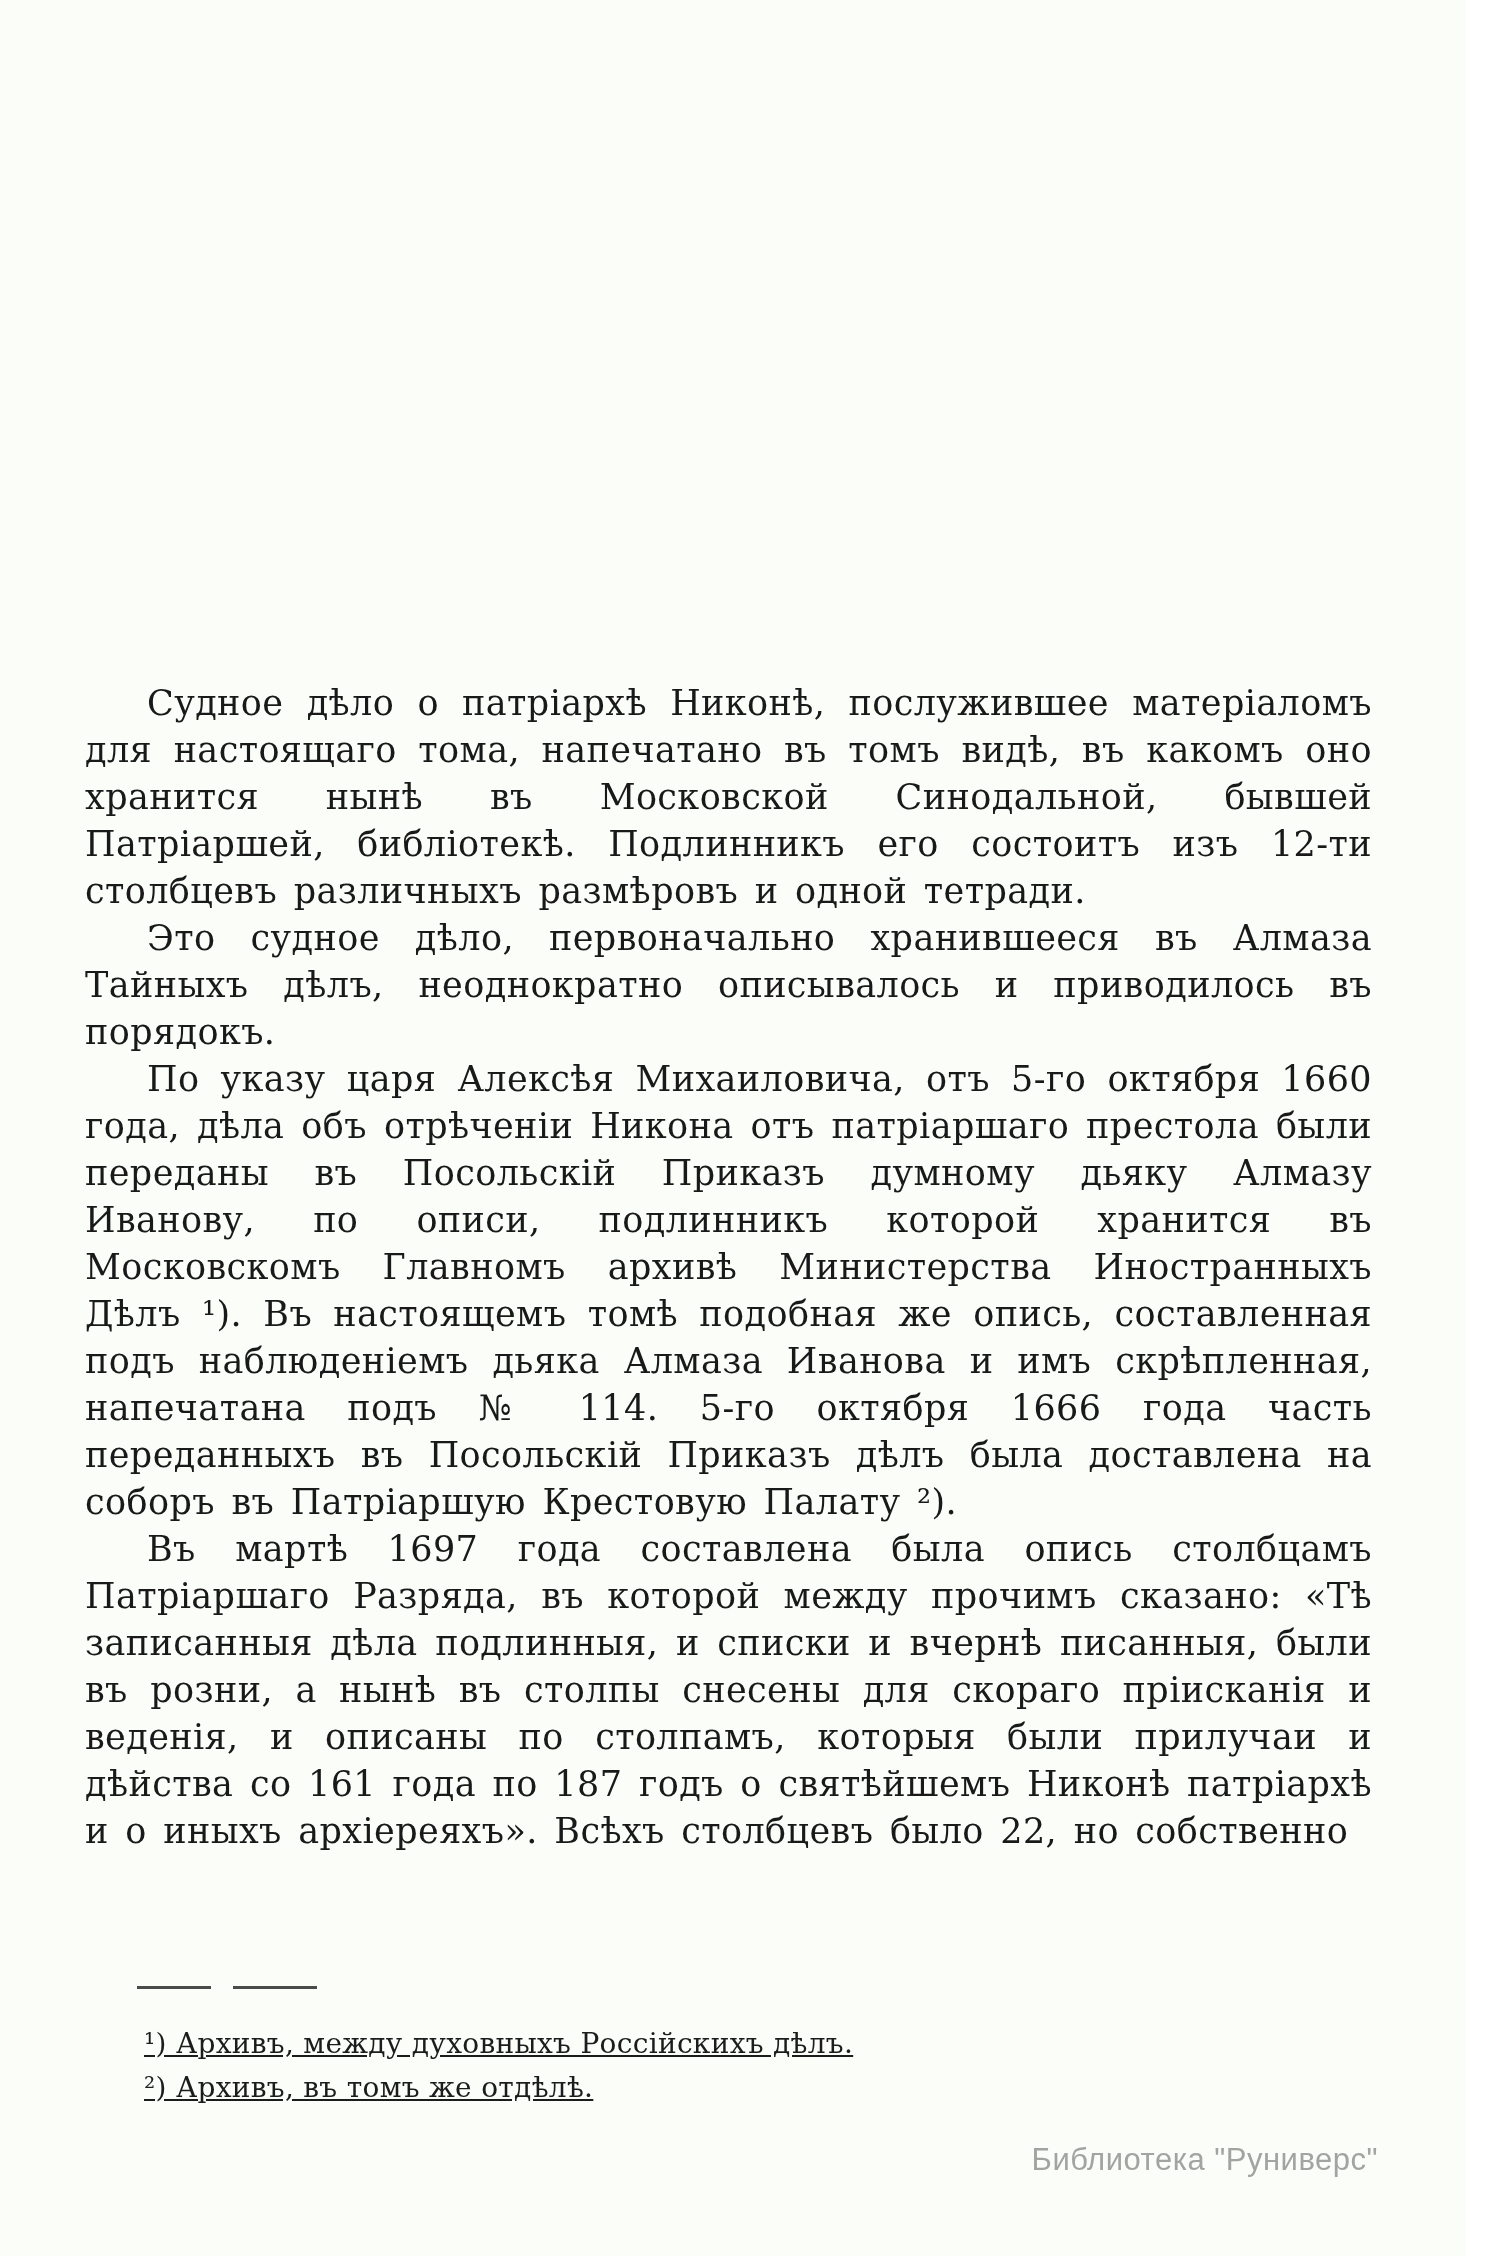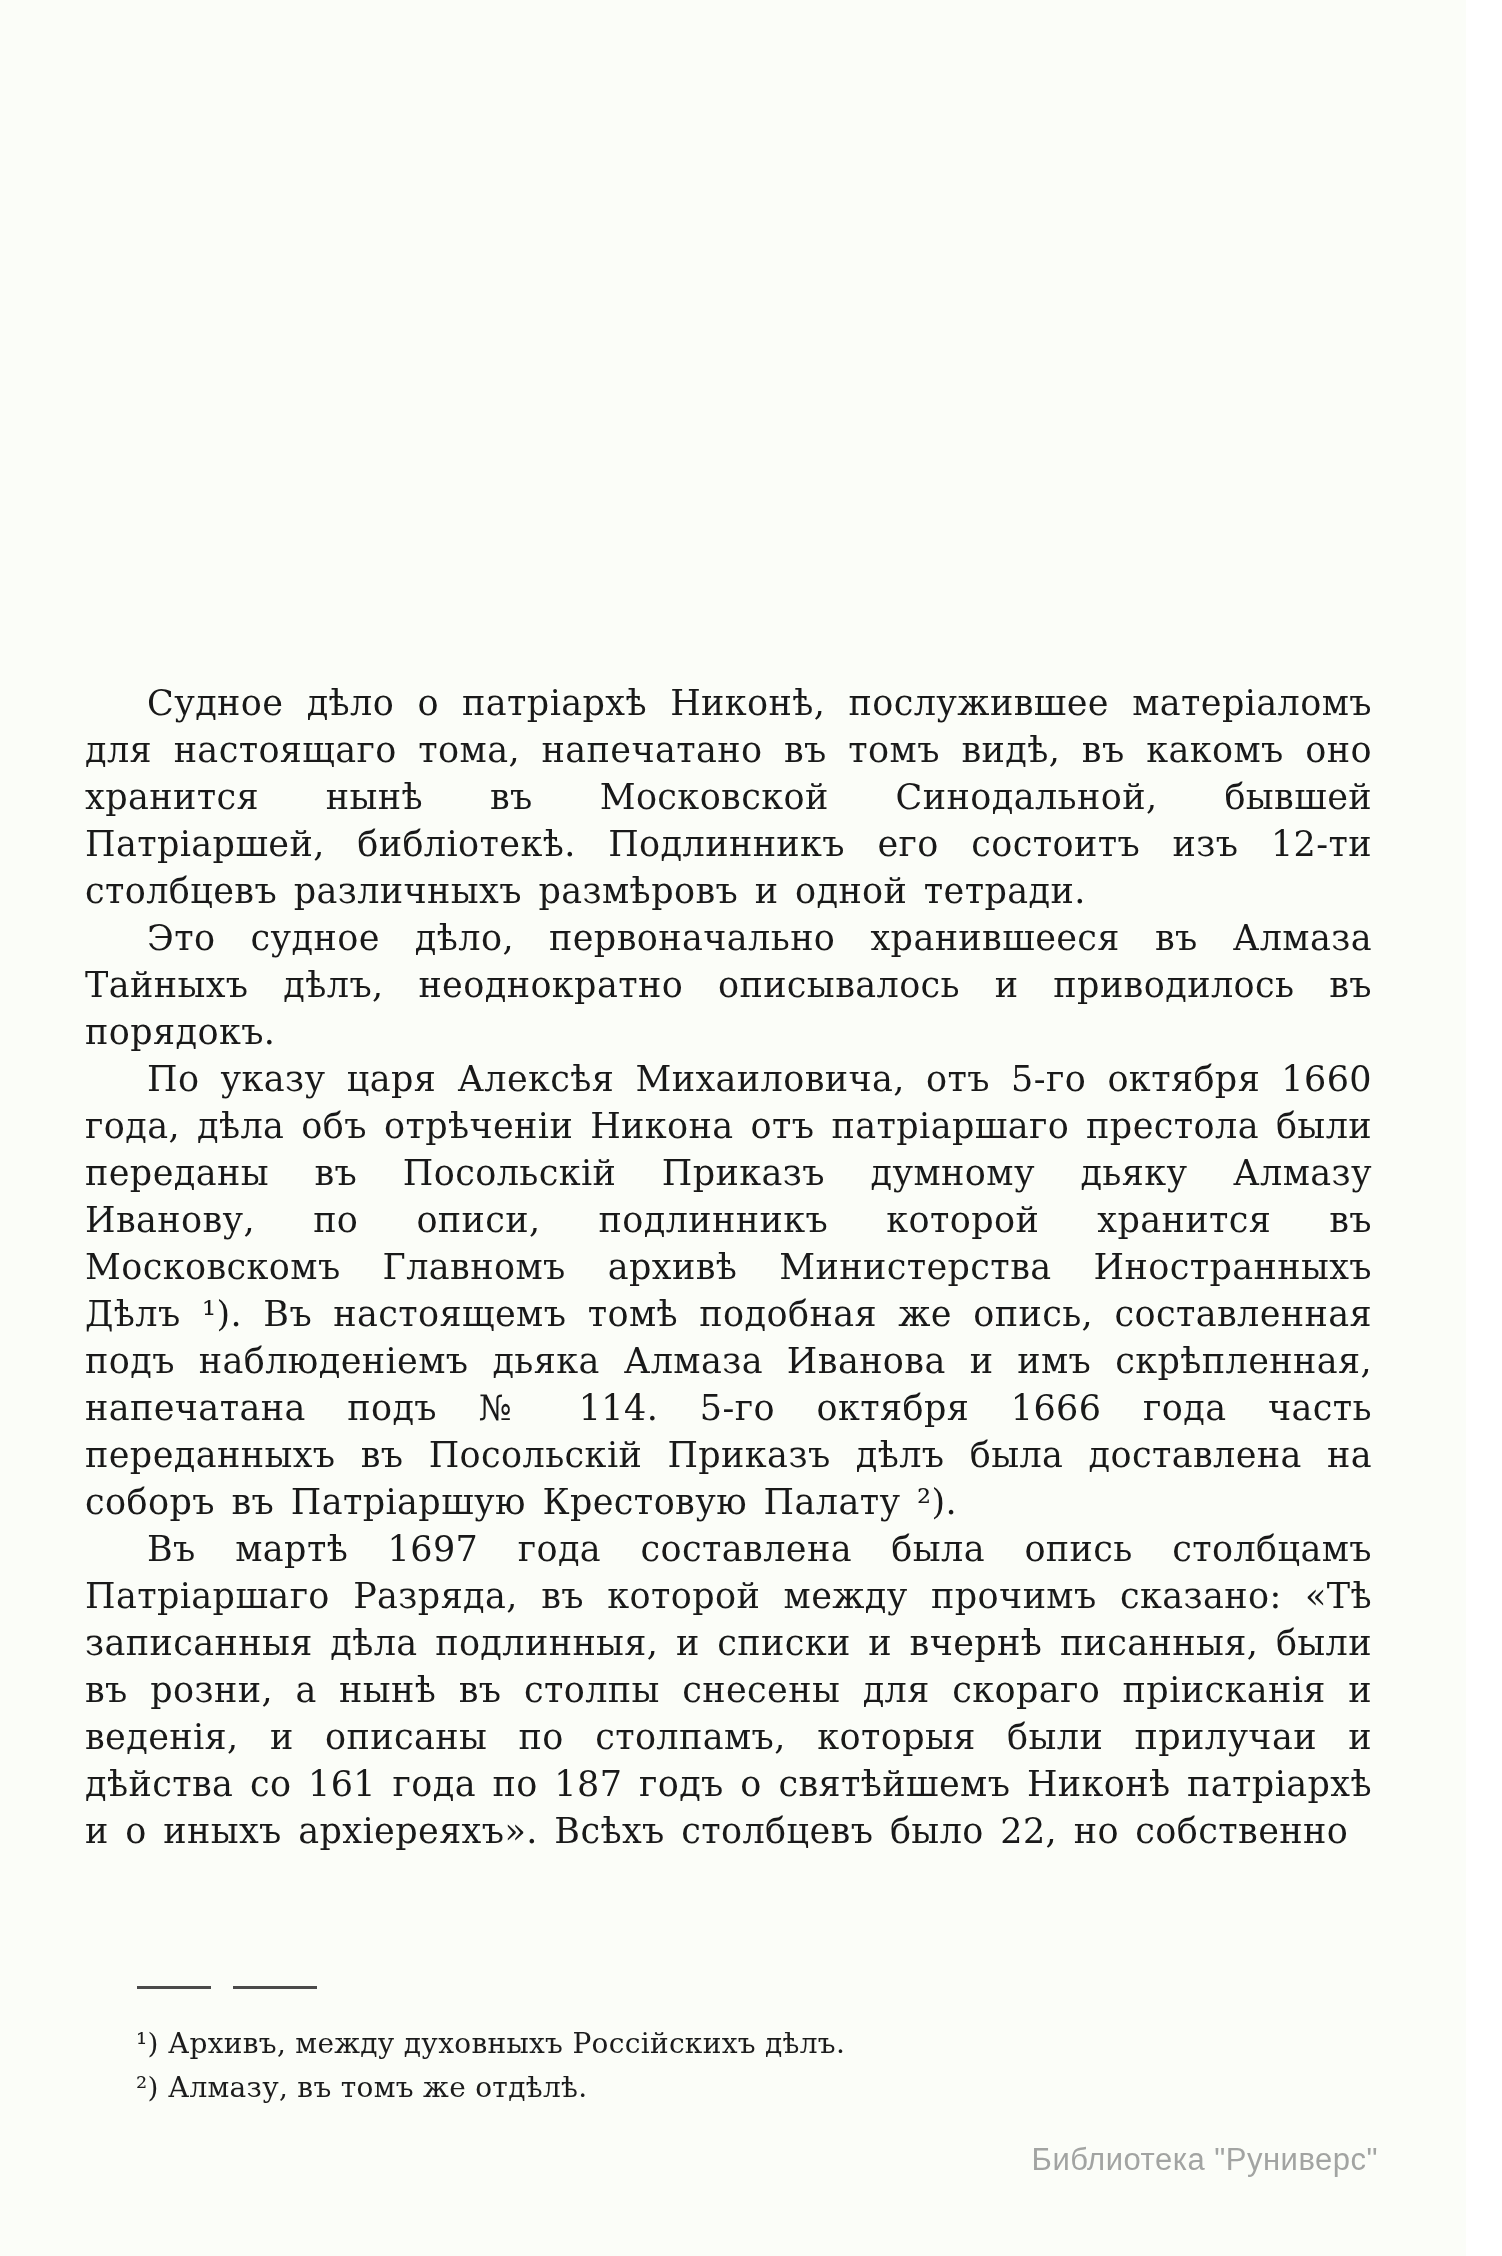--- a/index.html
+++ b/index.html
@@ -37,28 +37,29 @@
   .footnote-sep .seg {
     position: absolute;
     top: 0;
     height: 3px;
     background: #4a4a4a;
   }
   .footnote-sep .seg1 { left: 0; width: 74px; }
   .footnote-sep .seg2 { left: 96px; width: 84px; }
   .footnotes {
     position: absolute;
-    left: 136px;
+    left: 144px;
     top: 2022px;
     width: 1100px;
     font-family: "DejaVu Serif", serif;
     font-size: 28px;
     line-height: 44px;
     color: #1c1c1c;
     letter-spacing: 0.3px;
+    text-decoration: underline;
   }
   .footnotes p { margin: 0; }
   .watermark {
     position: absolute;
     right: 88px;
     top: 2142px;
     font-family: "Liberation Sans", sans-serif;
     font-size: 31px;
     color: #a2a4a2;
     letter-spacing: 0.5px;
@@ -76,18 +77,18 @@
     <p>Въ мартѣ 1697 года составлена была опись столбцамъ Патріаршаго Разряда, въ которой между прочимъ сказано: «Тѣ записанныя дѣла подлинныя, и списки и вчернѣ писанныя, были въ розни, а нынѣ въ столпы снесены для скораго пріисканія и веденія, и описаны по столпамъ, которыя были прилучаи и дѣйства со 161 года по 187 годъ о святѣйшемъ Никонѣ патріархѣ и о иныхъ архіереяхъ». Всѣхъ столбцевъ было 22, но собственно</p>
   </div>
 
   <div class="footnote-sep">
     <span class="seg seg1"></span>
     <span class="seg seg2"></span>
   </div>
 
   <div class="footnotes">
     <p>¹) Архивъ, между духовныхъ Россійскихъ дѣлъ.</p>
-    <p>²) Алмазу, въ томъ же отдѣлѣ.</p>
+    <p>²) Архивъ, въ томъ же отдѣлѣ.</p>
   </div>
 
   <div class="watermark">Библиотека "Руниверс"</div>
 
 </div>
 
 </body></html>

